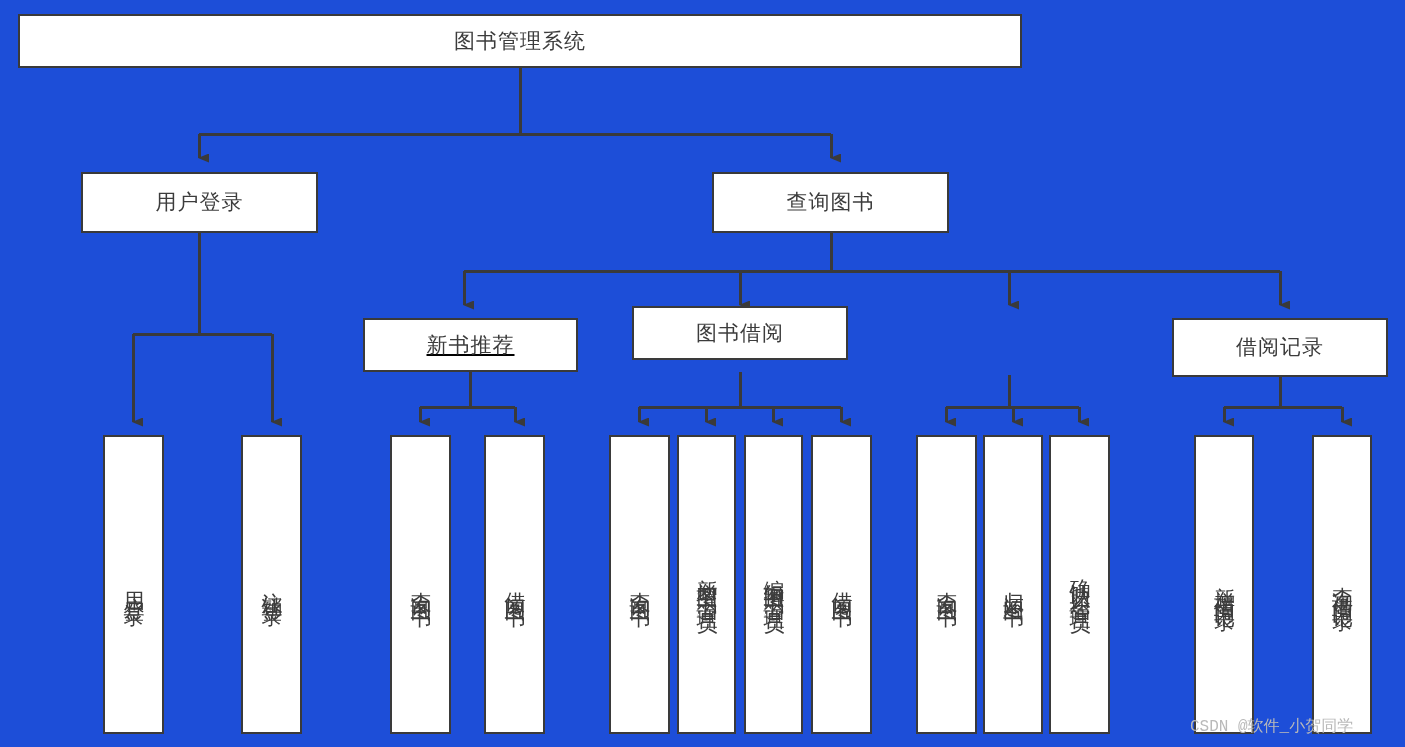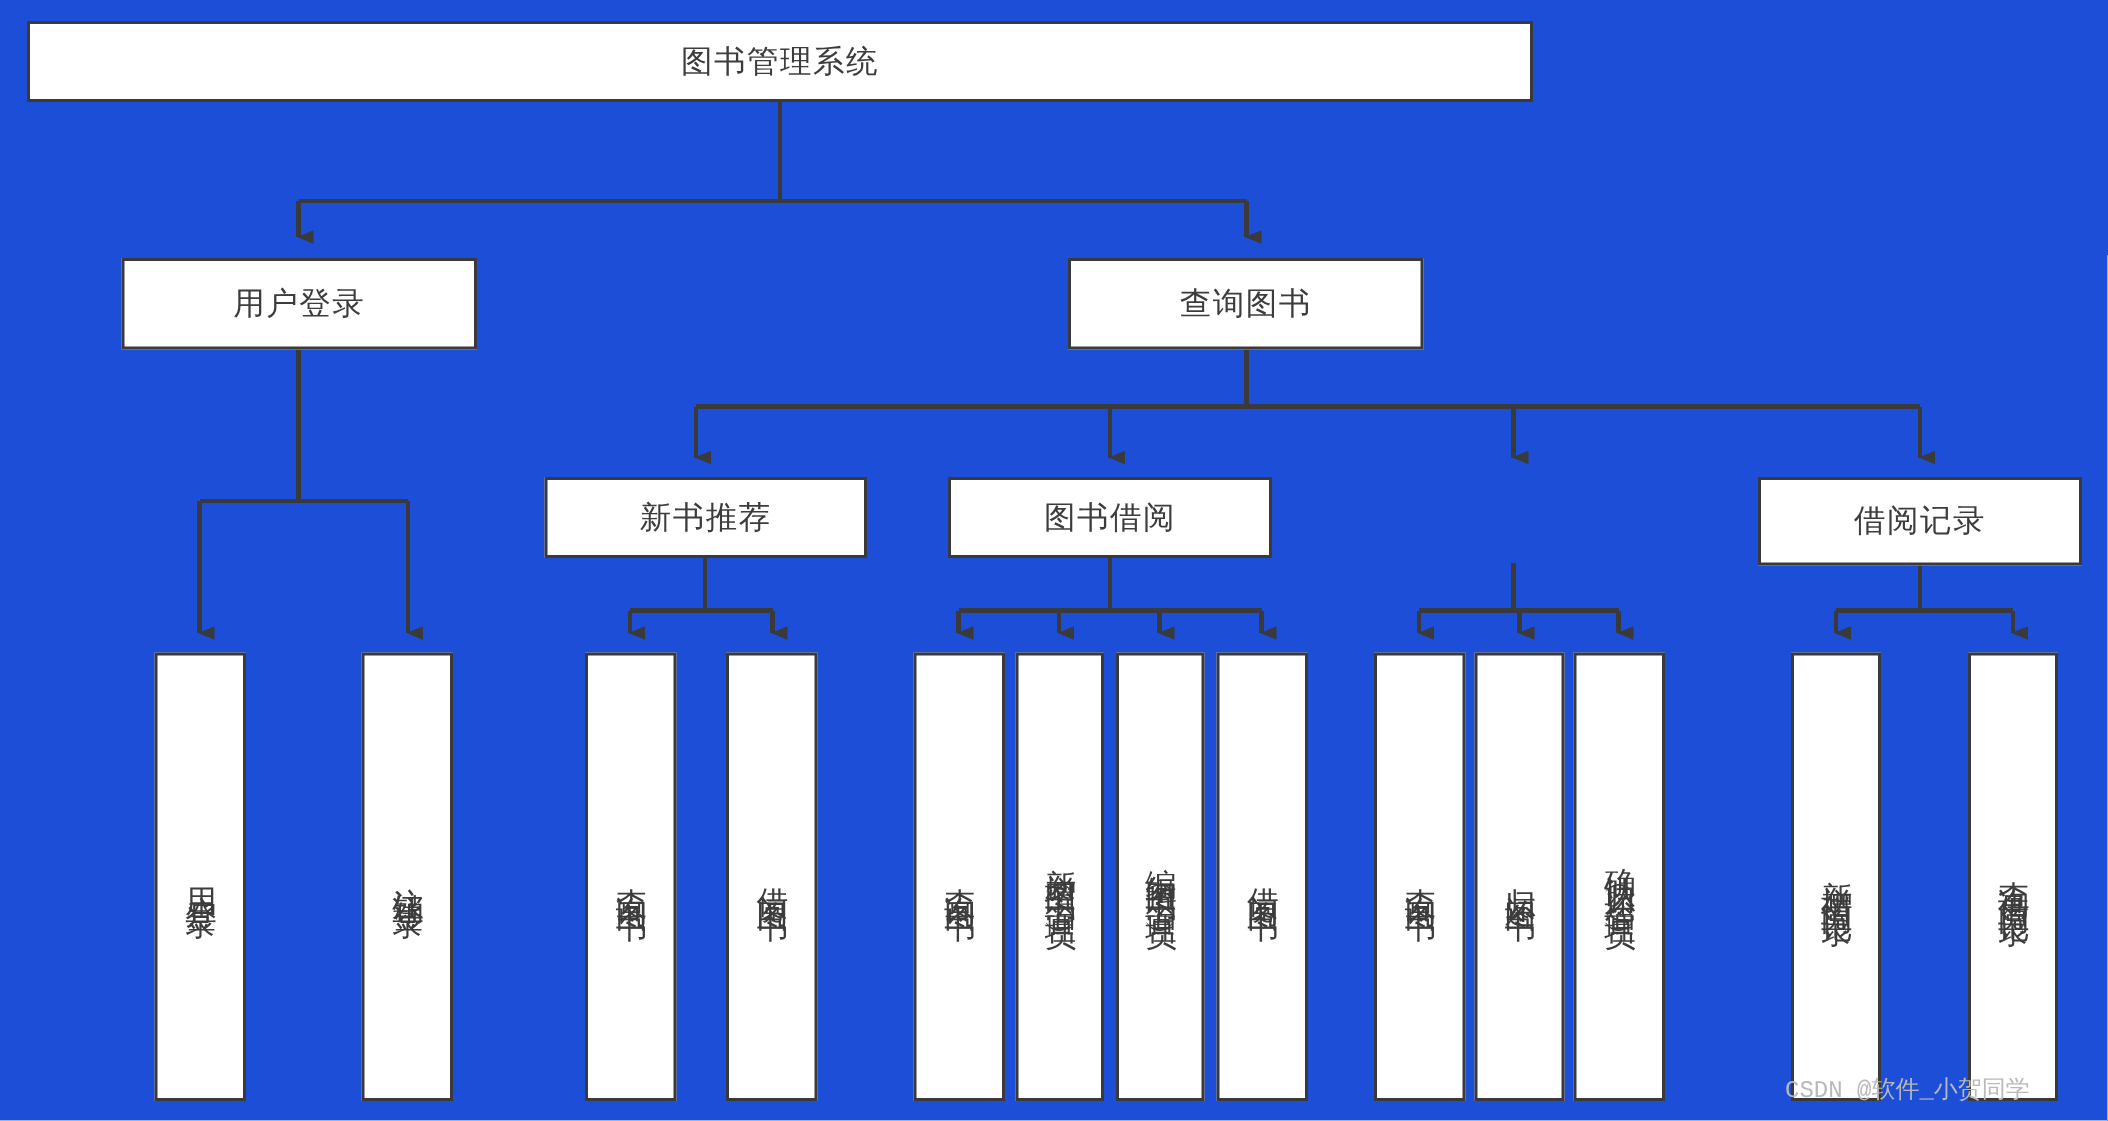--- a/index.html
+++ b/index.html
@@ -133,25 +133,25 @@
   </div>
 
   <div class="node horiz" style="left:81px; top:172px; width:237px; height:61px;">
     <span class="node-label">用户登录</span>
   </div>
 
   <div class="node horiz" style="left:712px; top:172px; width:237px; height:61px;">
     <span class="node-label">查询图书</span>
   </div>
 
-  <div class="node horiz" style="left:363px; top:318px; width:215px; height:54px;">
+  <div class="node horiz" style="left:363px; top:318px; width:215px; height:54px;text-decoration:underline;">
     <span class="node-label">新书推荐</span>
   </div>
 
-  <div class="node horiz" style="left:632px; top:318px; width:216px; height:54px;text-align:right;">
+  <div class="node horiz" style="left:632px; top:306px; width:216px; height:54px;text-align:right;">
     <span class="node-label">图书借阅</span>
   </div>
 
 
   <div class="node horiz" style="left:1172px; top:318px; width:216px; height:59px;">
     <span class="node-label">借阅记录</span>
   </div>
 
   <div class="node vert" style="left:103px; top:435px; width:61px; height:299px;">
     <span class="node-label">用户登录</span>

